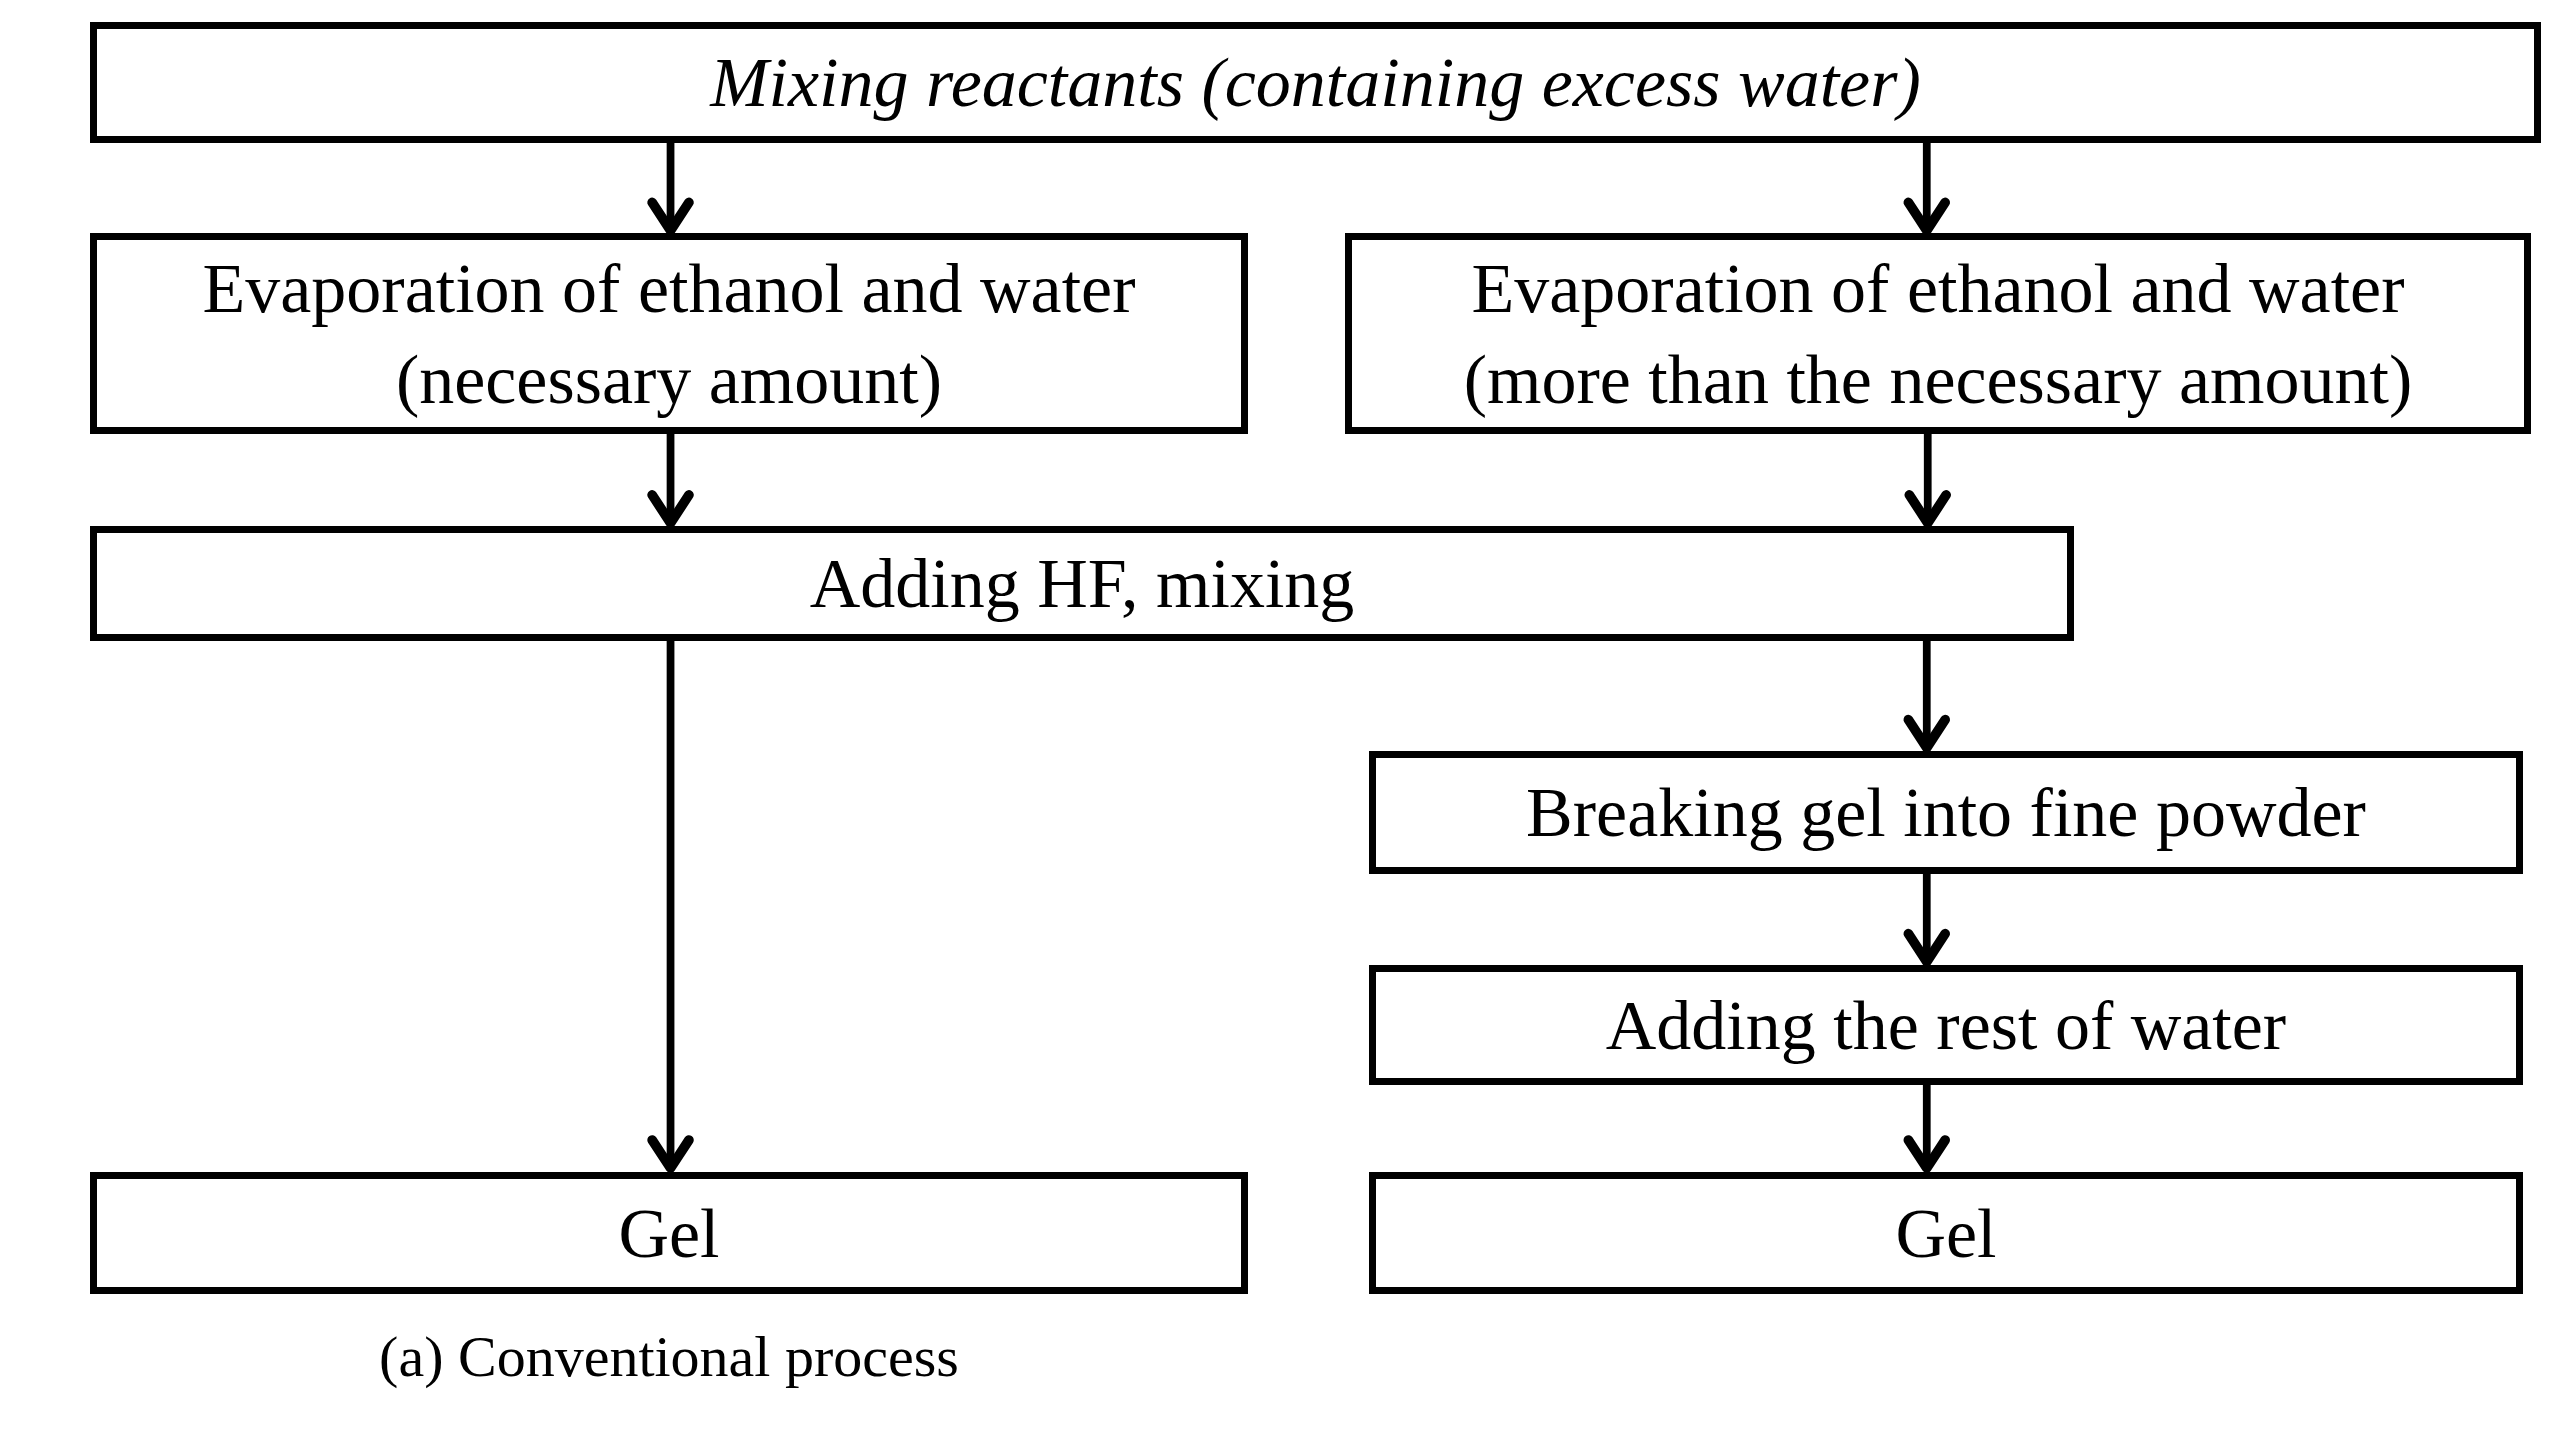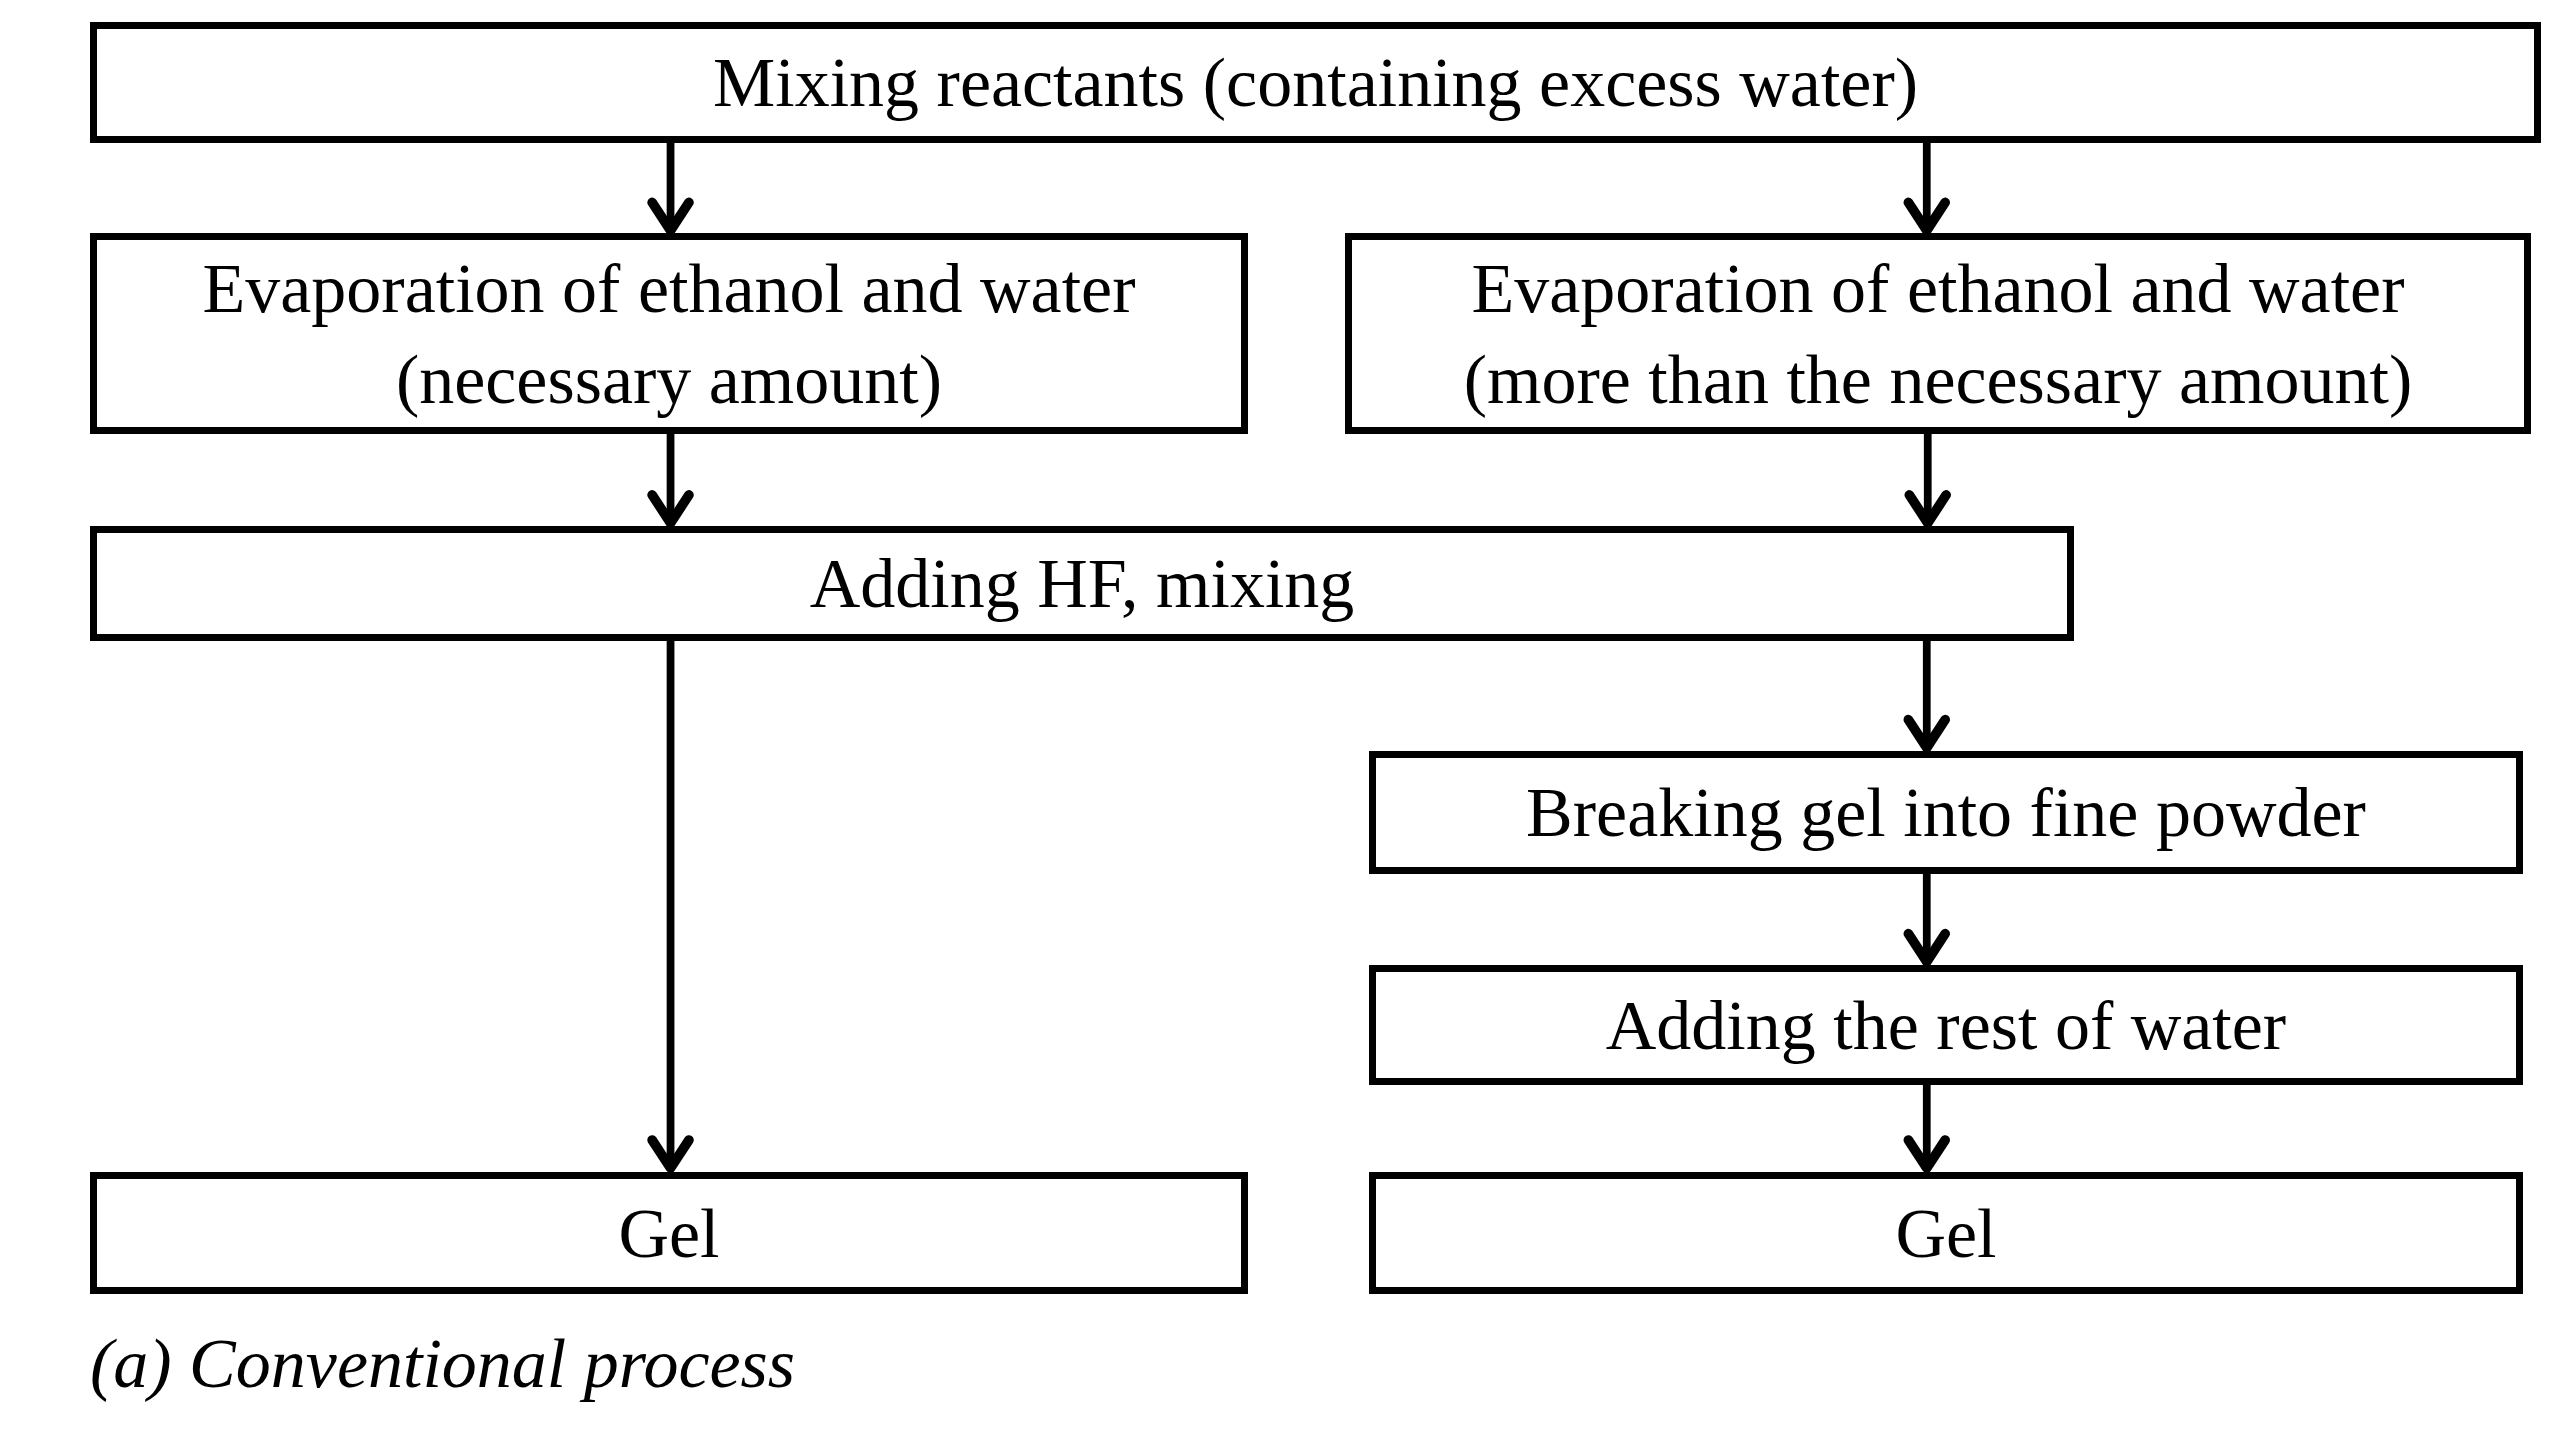--- a/index.html
+++ b/index.html
@@ -27,44 +27,44 @@
     text-align:center;
   }
   .box-label{
     font-size:70px;
     line-height:1.3;
     white-space:pre-line;
     display:block;
   }
   .caption{
     position:absolute;
-    font-size:70px;
+    text-align:center;
+    font-size:58px;
     line-height:1.1;
-    font-style:italic;
   }
   #arrow-layer{
     position:absolute;
     left:0;top:0;
     width:2576px;height:1448px;
     pointer-events:none;
   }
   .arrow-shaft{
     stroke:var(--line-color);
     stroke-width:8;
   }
   .arrow-head{
     stroke:var(--line-color);
     stroke-width:10;
     fill:none;
     stroke-linecap:round;
     stroke-linejoin:round;
   }
 
   
-  #box-mixing      {left:90px;  top:22px;   width:2451px; height:121px;}
+  #box-mixing      {left:90px;  top:22px;   width:2451px; height:121px;font-style:italic;}
   #box-evap-left   {left:90px;  top:233px;  width:1158px; height:201px;}
   #box-evap-right  {left:1345px;top:233px;  width:1186px; height:201px;}
   #box-hf          {left:90px;  top:526px;  width:1984px; height:115px;}
   #box-breaking    {left:1369px;top:751px;  width:1154px; height:123px;}
   #box-rest        {left:1369px;top:965px;  width:1154px; height:120px;}
   #box-gel-left    {left:90px;  top:1172px; width:1158px; height:122px;}
   #box-gel-right   {left:1369px;top:1172px; width:1154px; height:122px;}
   #caption-a       {left:90px;  top:1325px; width:1158px;}
   #caption-b       {left:1369px;top:1325px; width:1154px;}
 </style>

